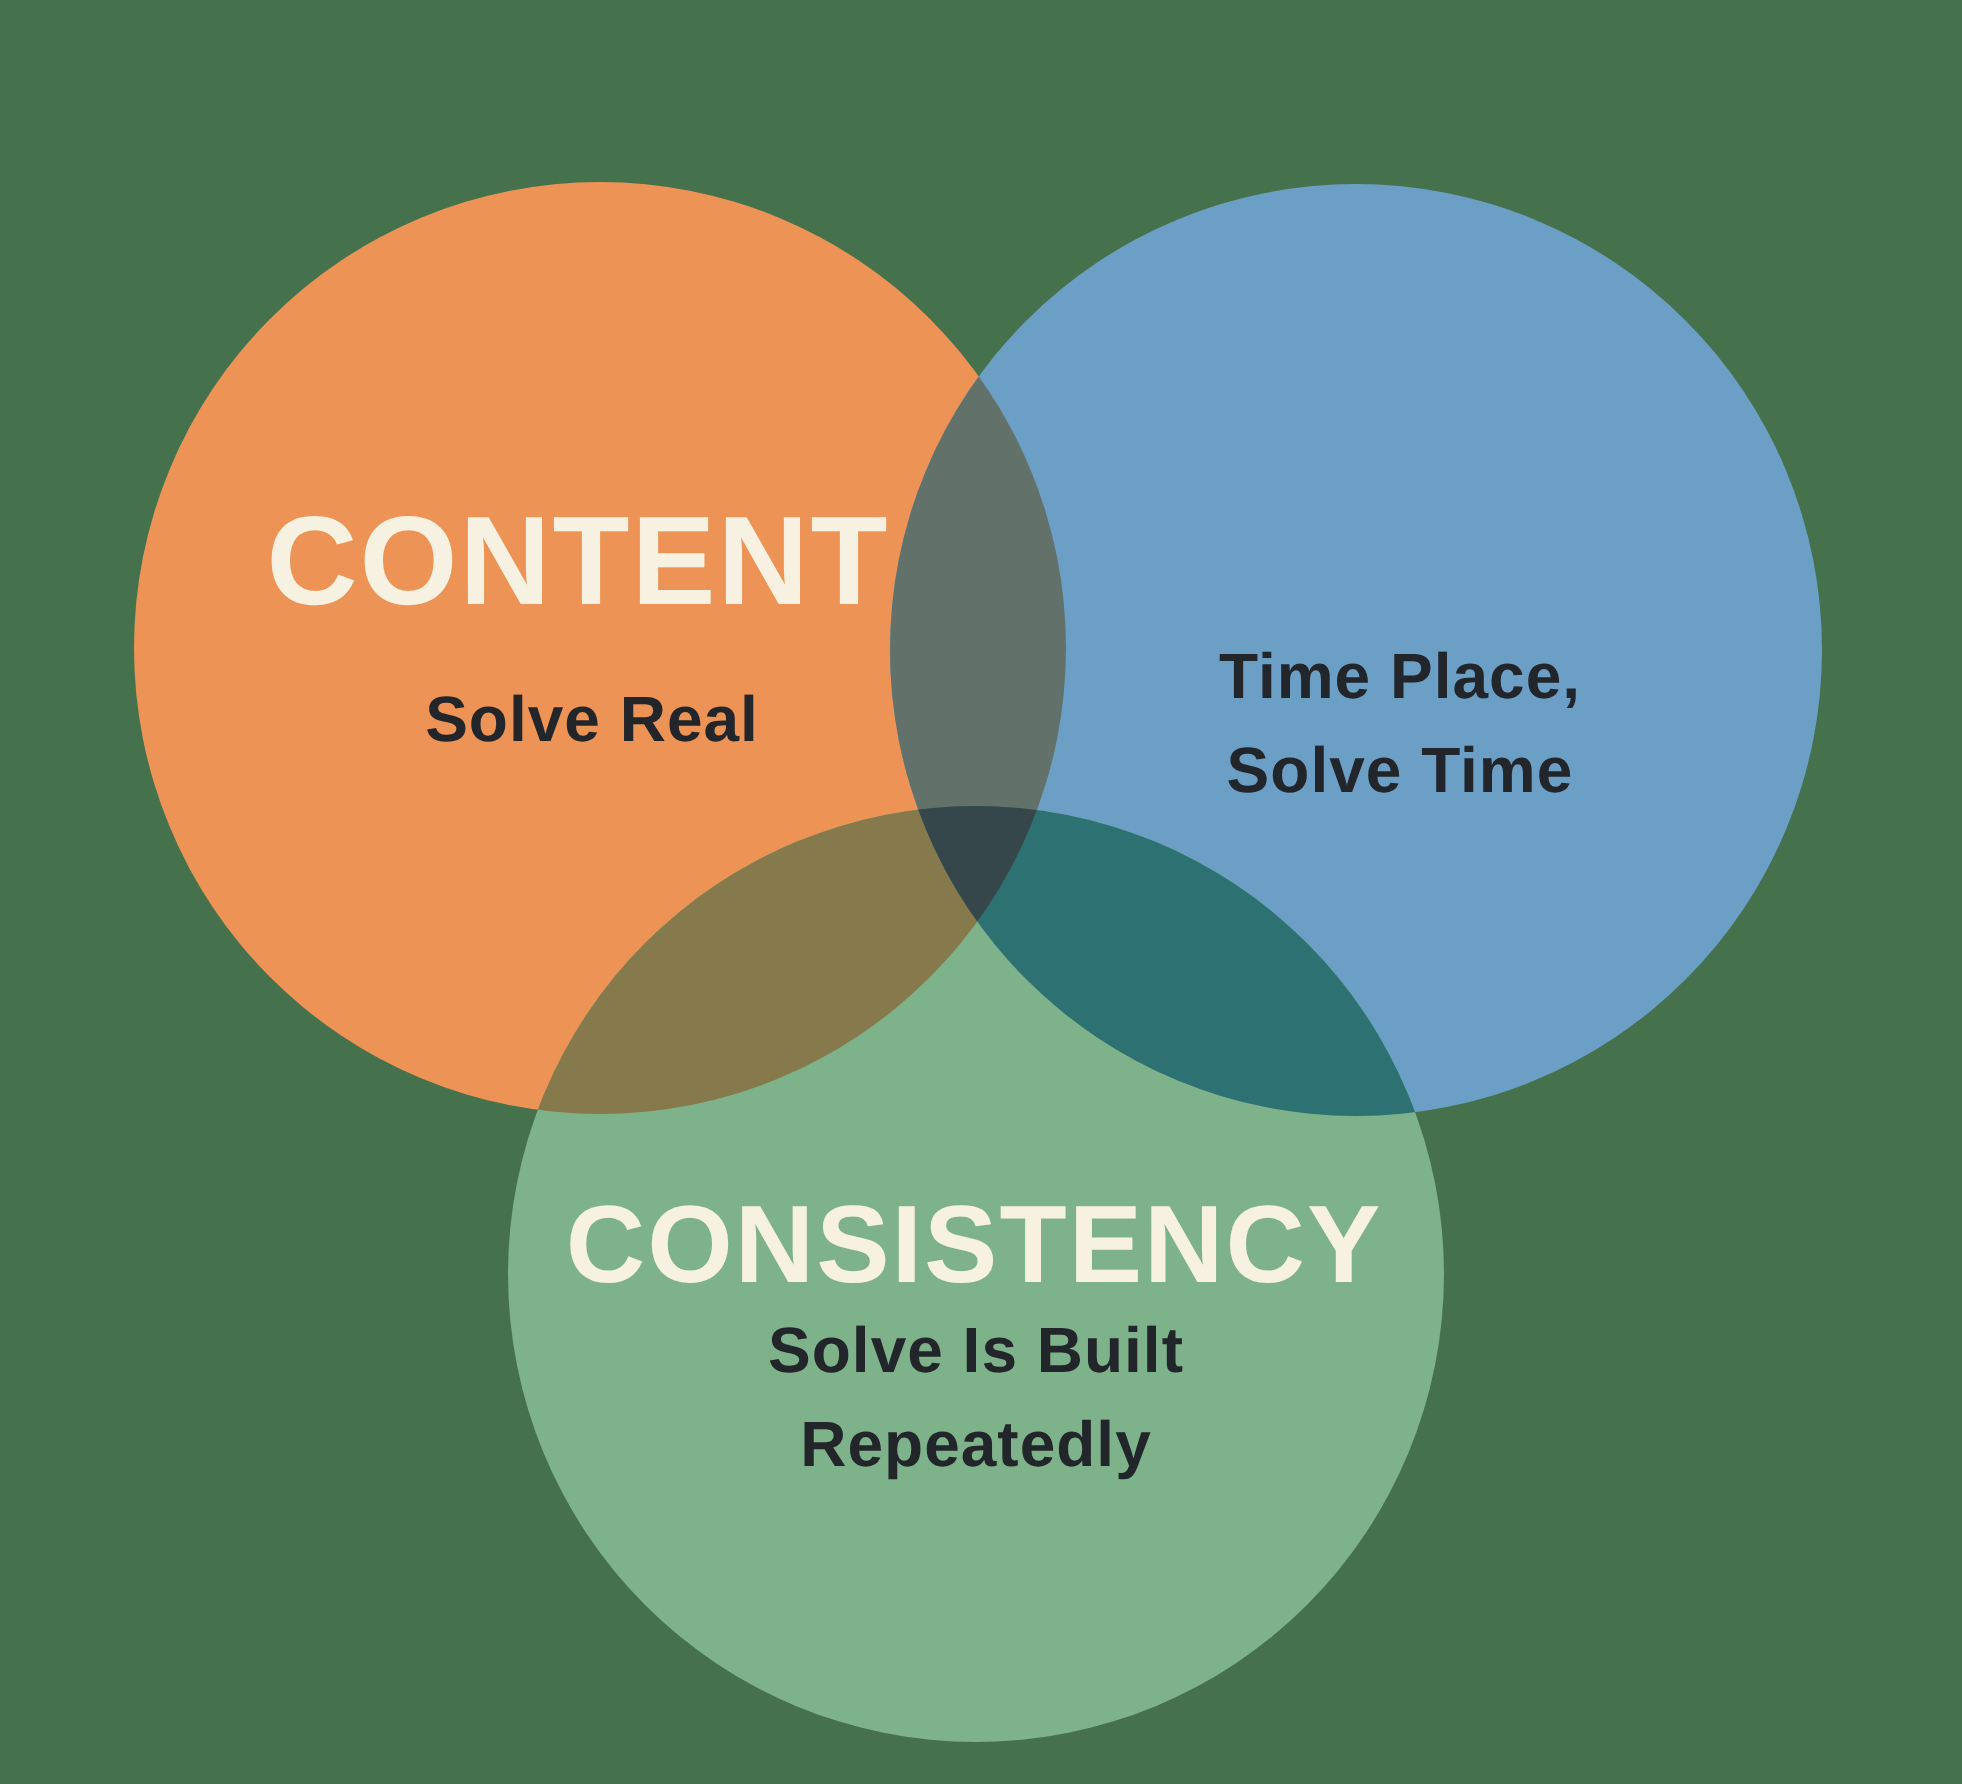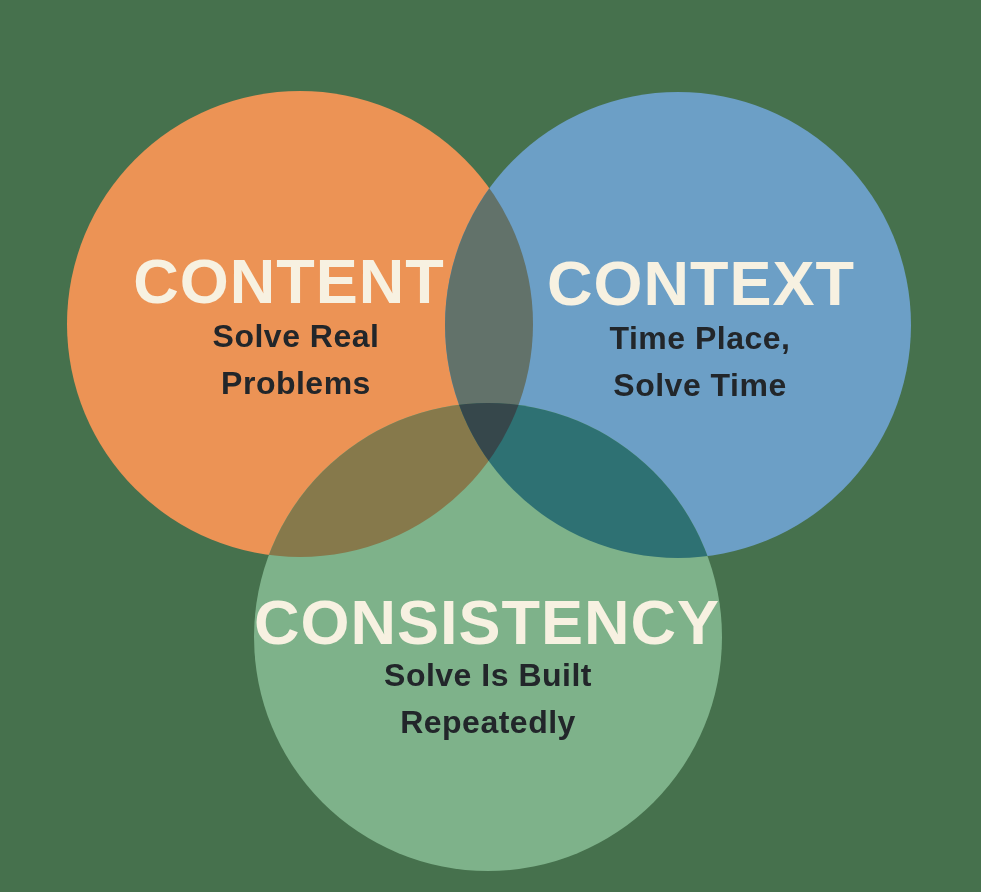--- a/index.html
+++ b/index.html
@@ -30,21 +30,21 @@
     text-align: center;
     white-space: nowrap;
     user-select: none;
   }
   .label.title {
     color: var(--title-text, #F7F1E1);
     font-weight: 700;
     letter-spacing: 1px;
   }
   .title-content, .title-context { font-size: 63px; }
-  .title-consistency { font-size: 63px; }
+  .title-consistency { font-size: 55px; }
   .label.subtitle {
     color: var(--subtitle-text, #22262A);
     font-weight: 700;
     font-size: 32px;
     line-height: 47px;
     letter-spacing: 0.5px;
   }
 </style>
 </head>
 <body>
@@ -72,24 +72,22 @@
 
     <circle class="overlap-ab" cx="678" cy="325" r="233" clip-path="url(#clipA)"></circle>
     <circle class="overlap-ac" cx="488" cy="637" r="234" clip-path="url(#clipA)"></circle>
     <circle class="overlap-bc" cx="488" cy="637" r="234" clip-path="url(#clipB)"></circle>
     <circle class="overlap-abc" cx="488" cy="637" r="234" clip-path="url(#clipAB)"></circle>
   </svg>
 
   <div class="label title title-content" style="left:289px; top:281px;">CONTENT</div>
   <div class="label subtitle" style="left:296px; top:360px;">
     <div>Solve Real</div>
-    <div>Problems</div>
   </div>
 
-  <div class="label title title-context" style="left:701px; top:283px;">CONTEXT</div>
   <div class="label subtitle" style="left:700px; top:362px;">
     <div>Time Place,</div>
     <div>Solve Time</div>
   </div>
 
   <div class="label title title-consistency" style="left:487px; top:622px;">CONSISTENCY</div>
   <div class="label subtitle" style="left:488px; top:699px;">
     <div>Solve Is Built</div>
     <div>Repeatedly</div>
   </div>

